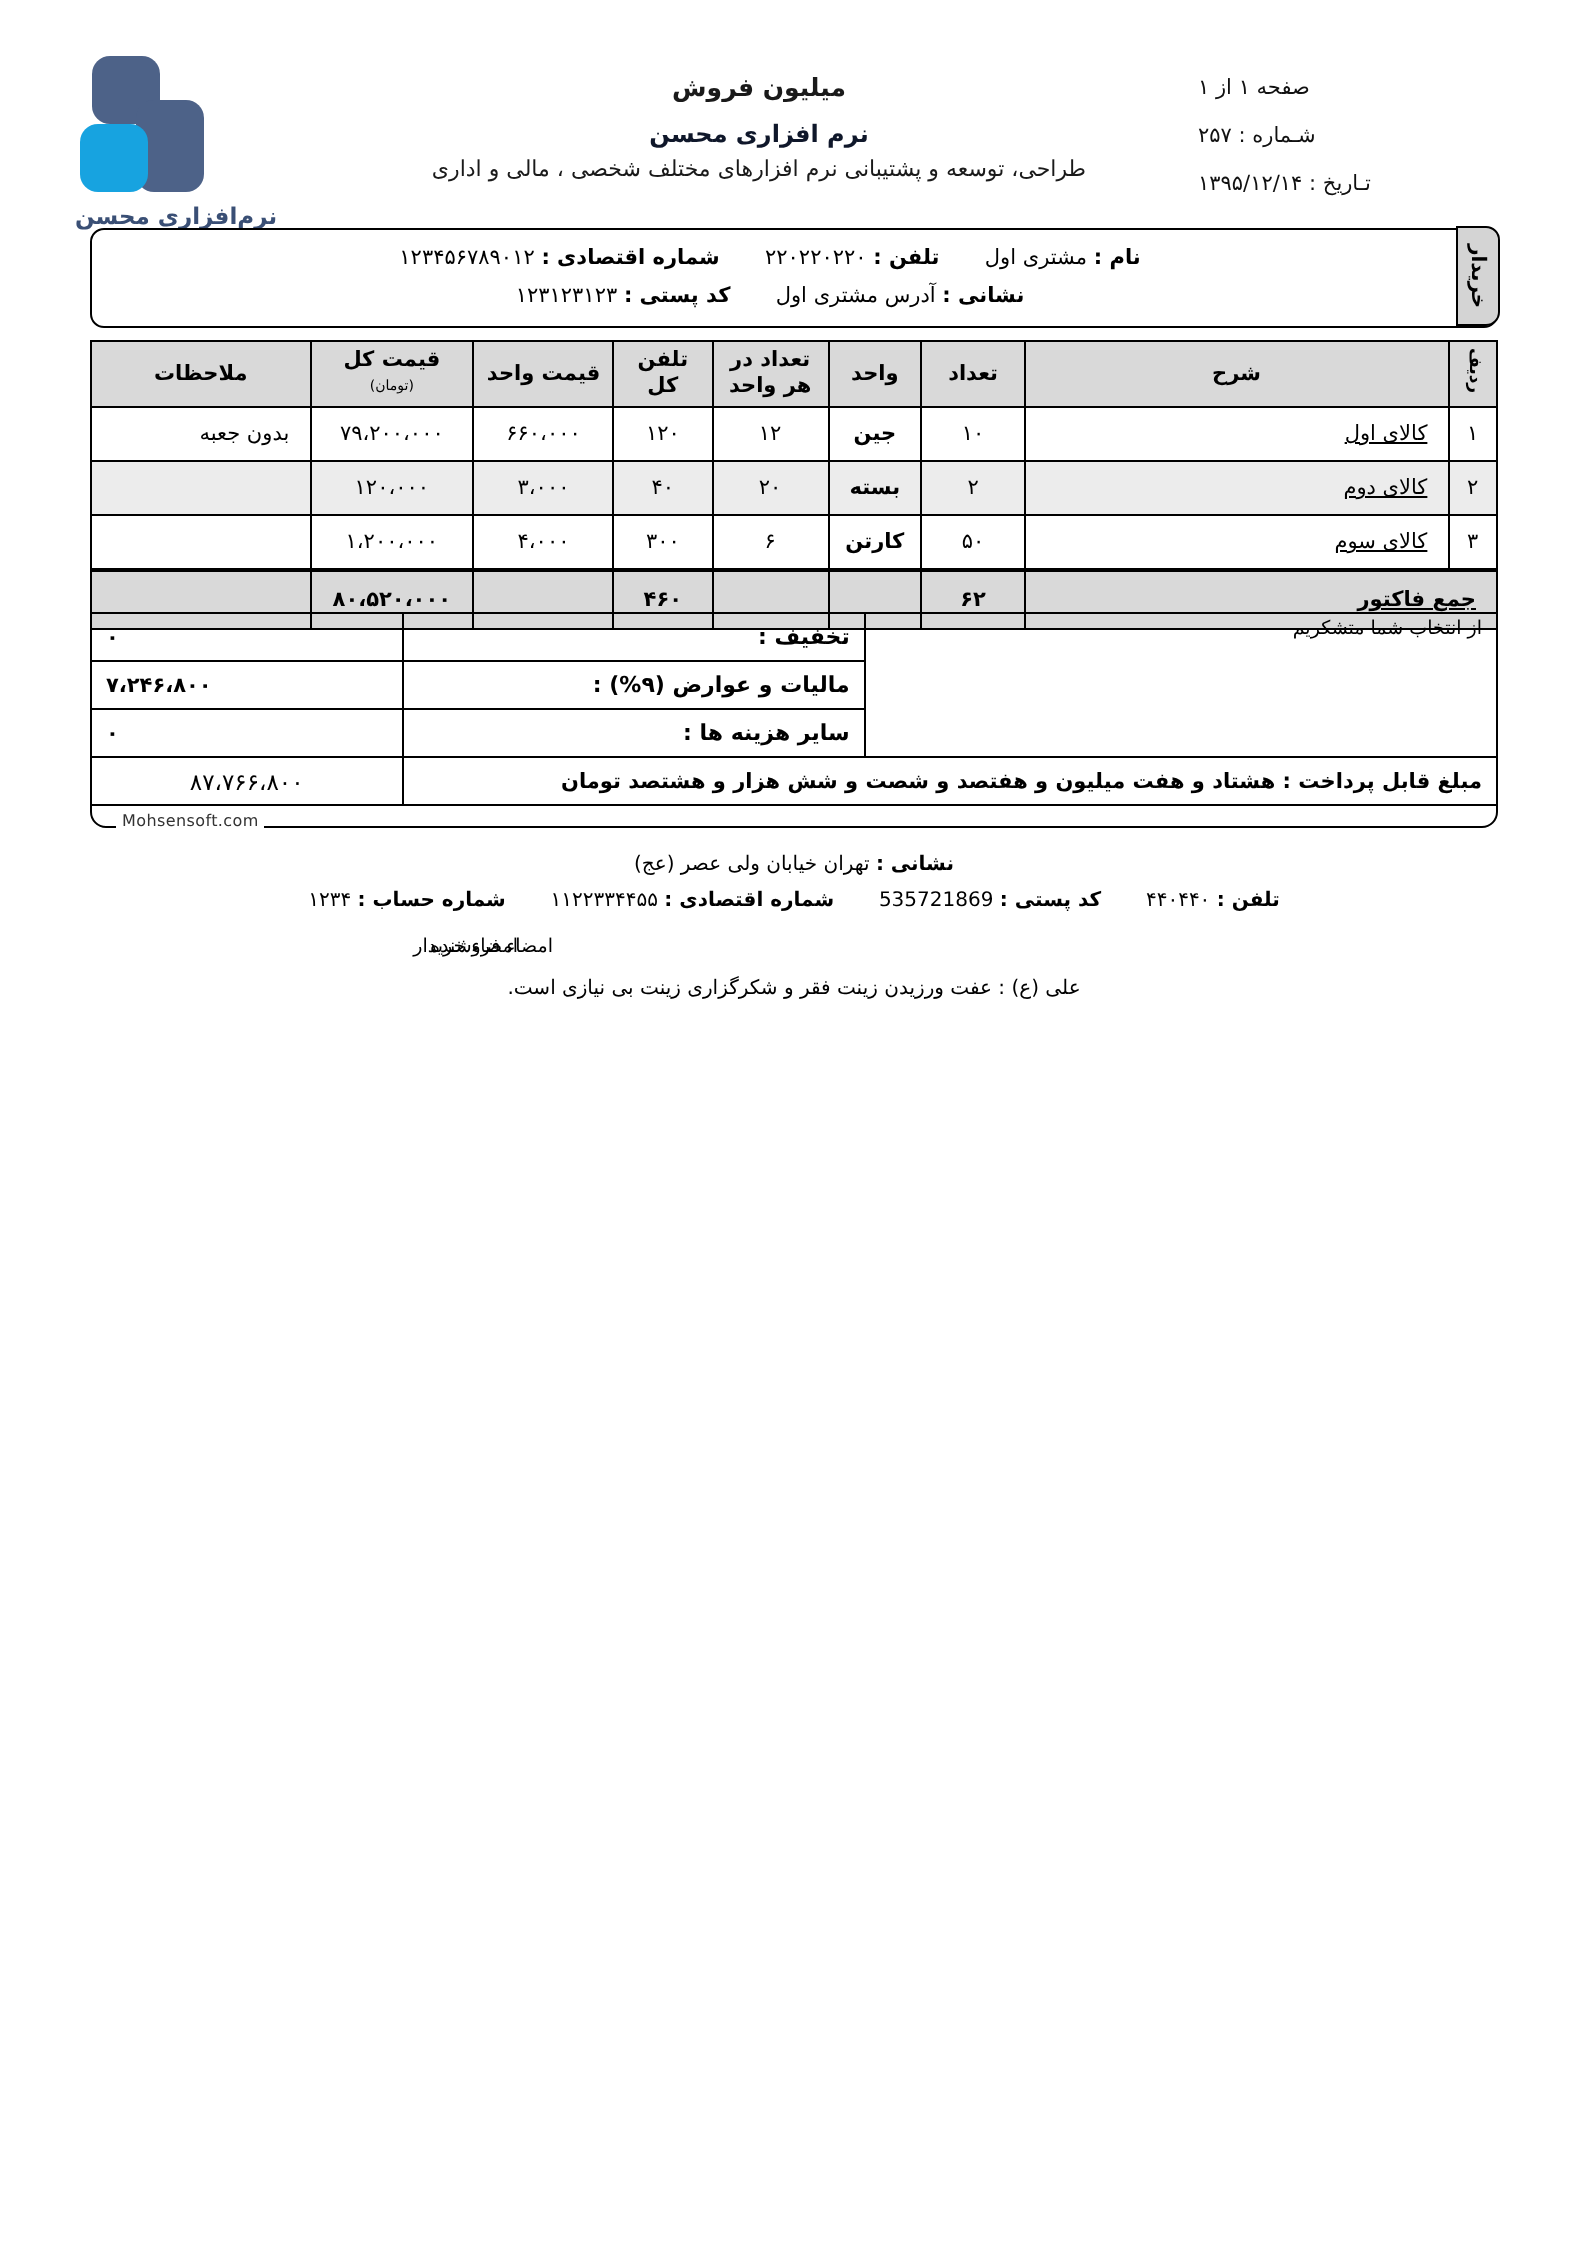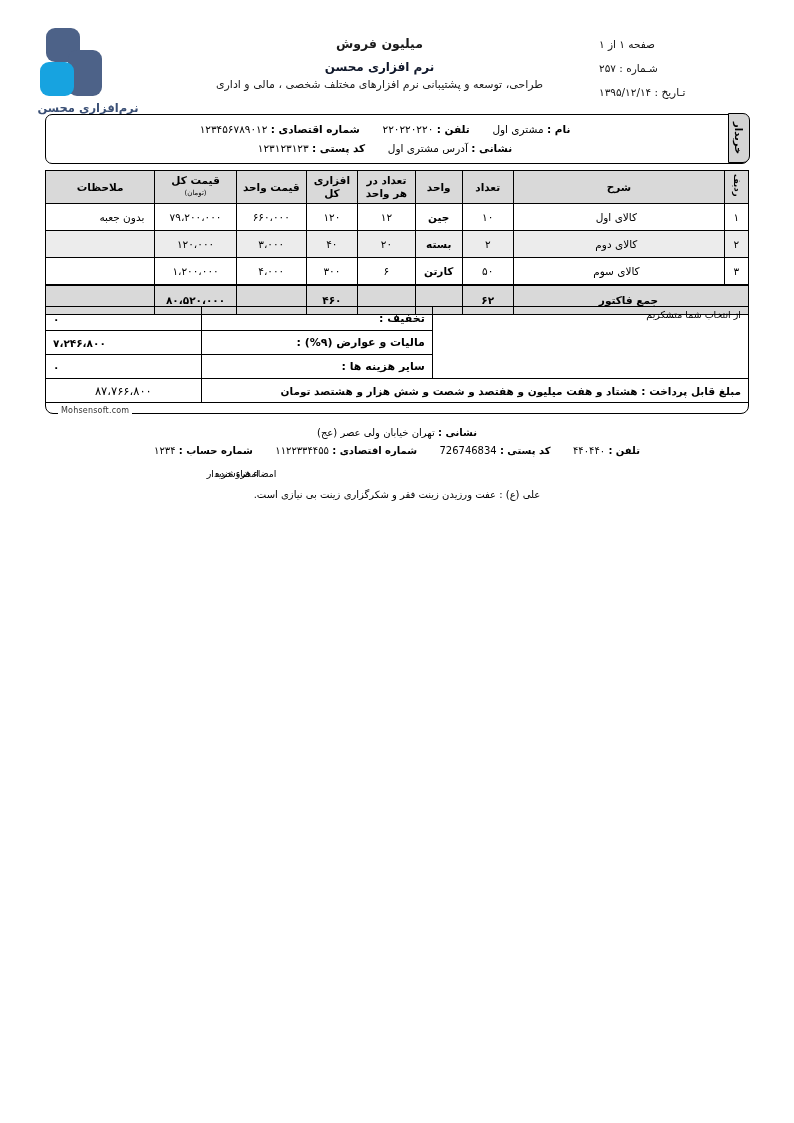--- a/index.html
+++ b/index.html
@@ -159,21 +159,21 @@
   }
   .items thead th.rownum-h {
     padding: 0;
   }
   .rownum-h span {
     writing-mode: vertical-rl;
     font-size: 8.5px;
     display: inline-block;
   }
   .sub-unit { font-size: 7px; font-weight: normal; display: block; }
-  td.desc { padding-right: 10px; }
+  td.desc { text-align: right; padding-right: 10px; text-decoration: underline; }
   td.notes { text-align: right; padding-right: 10px; }
   tr.alt td { background: #ececec; }
   tr.sum td {
     background: #d9d9d9;
     font-weight: bold;
     height: 28px;
     border-top: 2px solid #000;
     margin-left: 45px;
   }
   
@@ -350,21 +350,21 @@
     </colgroup>
     <thead>
       <tr>
         <th class="rownum-h">
           <span>ردیف</span>
         </th>
         <th>شرح</th>
         <th>تعداد</th>
         <th>واحد</th>
         <th>تعداد در هر واحد</th>
-        <th>افزاری کل</th>
+        <th>تلفن کل</th>
         <th>قیمت واحد</th>
         <th>
           <span>قیمت کل</span>
           <span class="sub-unit">(تومان)</span>
         </th>
         <th>ملاحظات</th>
       </tr>
     </thead>
     <tbody>
       <tr>
@@ -446,21 +446,21 @@
   <div class="seller">
     <div>
       <b>نشانی :</b>
       <span>تهران خیابان ولی عصر (عج)</span>
     </div>
     <div>
       <b>تلفن :</b>
       <span>۴۴۰۴۴۰</span>
       <span class="f-spacer"></span>
       <b>کد پستی :</b>
-      <span>726746834</span>
+      <span>535721869</span>
       <span class="f-spacer"></span>
       <b>شماره اقتصادی :</b>
       <span>۱۱۲۲۳۳۴۴۵۵</span>
       <span class="f-spacer"></span>
       <b>شماره حساب :</b>
       <span>۱۲۳۴</span>
     </div>
   </div>
 
   <div class="sign-row">

